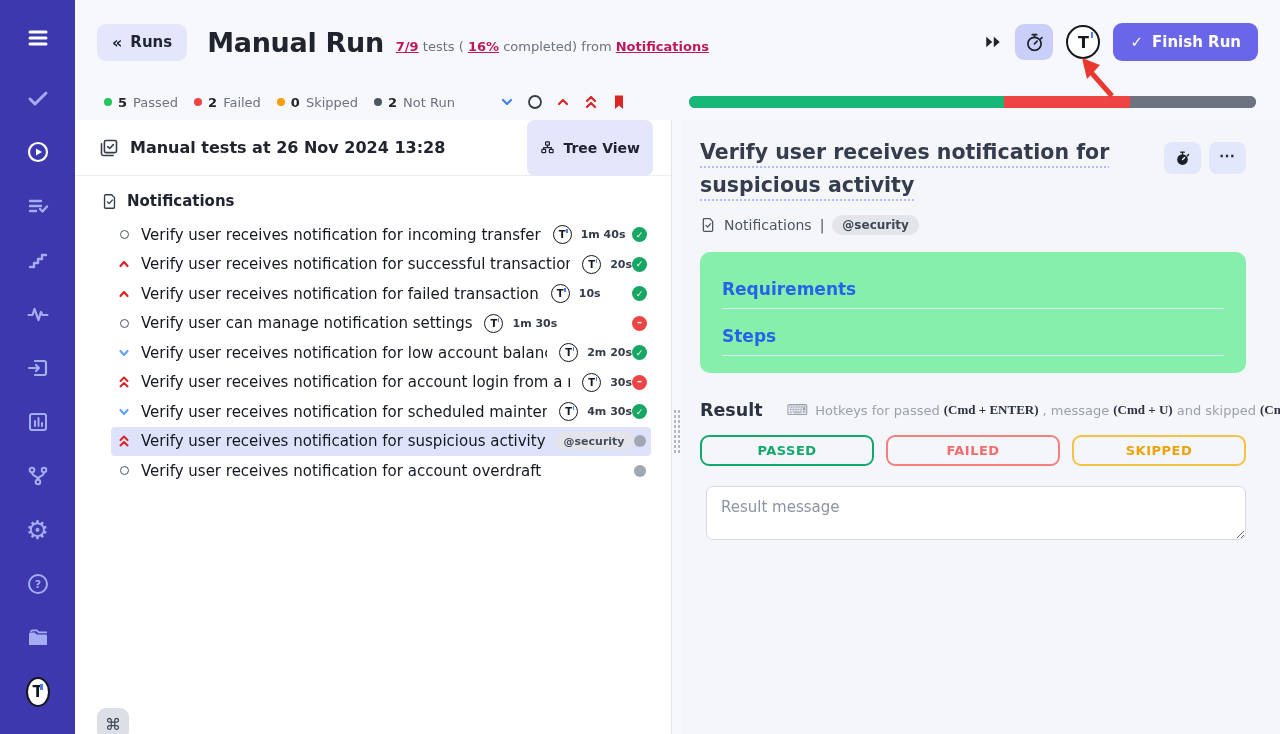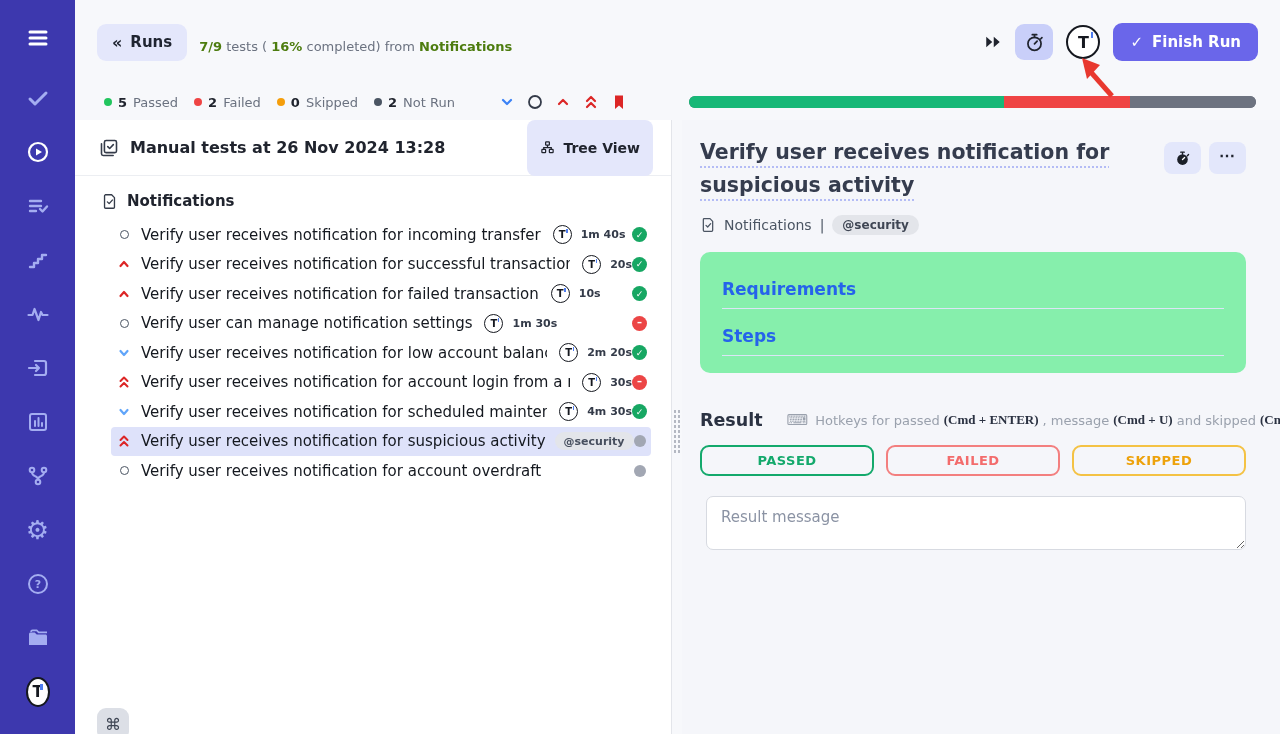--- a/index.html
+++ b/index.html
@@ -19,21 +19,21 @@
 
   
   .main { position:absolute; left:75px; top:0; width:1205px; height:734px; display:flex; flex-direction:column; }
 
   
   .topbar { height:84px; display:flex; align-items:center; padding:0 22px; position:relative; flex:none; }
   .back-btn { display:flex; align-items:center; gap:8px; background:#e4e7fb; border:none; border-radius:9px; padding:9px 15px; font-family:inherit; font-size:15px; font-weight:600; color:#1f2430; cursor:pointer; }
   .back-btn .chev { font-size:16px; }
   .page-title { font-size:27px; font-weight:800; color:#20242e; margin-left:20px; letter-spacing:-.3px; }
   .subtitle { margin-left:12px; font-size:13px; color:#6b7280; margin-top:8px; }
-  .subtitle b { color:#4d7c0f; }
+  .subtitle b { color:#be185d;text-decoration:underline; }
   .top-right { margin-left:auto; display:flex; align-items:center; gap:13px; }
   .ff-icon { color:#20242e; display:flex; cursor:pointer; }
   .ff-icon svg { width:18px; height:16px; }
   .timer-btn { width:38px; height:36px; background:#c9cff9; border:none; border-radius:9px; display:flex; align-items:center; justify-content:center; color:#20242e; cursor:pointer; }
   .timer-btn svg { width:21px; height:21px; }
   .header-logo { width:34px; height:34px; font-size:16px; cursor:pointer; }
   .finish-btn { display:flex; align-items:center; gap:9px; background:#6a66ea; color:#fff; border:none; border-radius:9px; padding:10px 17px; font-family:inherit; font-size:15px; font-weight:600; cursor:pointer; }
   .annot-arrow { position:absolute; left:1000px; top:53px; width:46px; height:50px; pointer-events:none; z-index:9; }
 
   
@@ -106,21 +106,21 @@
   .dt-meta .doc svg { width:16px; height:16px; }
   .dt-meta .crumb { font-size:14px; color:#4b5563; cursor:pointer; }
   .dt-meta .sep { color:#4b5563; font-size:14px; }
   .dt-meta .pill { background:#e3e5ea; color:#3f4654; border-radius:10px; padding:3px 10px; font-size:12px; font-weight:700; }
 
   .card { background:#86efac; border-radius:10px; margin-top:17px; padding:27px 22px 15px; }
   .section-link { font-size:17px; font-weight:700; color:#2563eb; cursor:pointer; display:inline-block; }
   .section-rule { border:none; border-top:1px solid #dbe5f6; margin:9px 0 17px; }
   .section-rule.last { margin-bottom:2px; }
 
-  .result-head { display:flex; align-items:center; margin-top:37px; }
+  .result-head { display:flex; align-items:center; margin-top:27px; }
   .result-title { font-size:17.5px; font-weight:800; color:#2b3242; }
   .hotkeys { margin-left:24px; display:flex; align-items:center; gap:4px; font-size:13px; color:#9aa1ad; flex-wrap:nowrap; white-space:nowrap; }
   .hotkeys .kbd-icon { font-size:15px; color:#9aa1ad; margin-right:3px; }
   .hotkeys .hk-b { color:#2b3242; font-weight:700;font-family:Liberation Serif, serif; }
 
   .result-btns { display:flex; gap:12px; margin-top:15px; }
   .rbtn { flex:1; height:31px; border-radius:9px; border:2px solid; background:transparent; font-family:inherit; font-size:13px; font-weight:700; letter-spacing:.5px; cursor:pointer; }
 
   .msg-wrap { margin-top:20px;padding-left:6px; }
   .msg-input { width:100%; height:54px; border:1px solid #d7dae1; border-radius:7px; background:#fff; resize:vertical; font-family:inherit; font-size:15px; color:#2b3242; padding:11px 14px; outline:none; }
@@ -204,20 +204,21 @@
   </div>
 </nav>
 
 <div class="main">
 
   <header class="topbar">
     <button class="back-btn">
       <span class="chev">«</span>
       <span>Runs</span>
     </button>
+    <h1 class="page-title">Manual Run</h1>
     <div class="subtitle"><b>7/9</b><span> tests ( </span><b>16%</b><span> completed) from </span><b>Notifications</b></div>
 
     <div class="top-right">
       <span class="ff-icon">
         <svg viewBox="0 0 24 20" fill="currentColor">
             <path d="M3 3l8 7-8 7zM13 3l8 7-8 7z"></path>
           </svg>
       </span>
       <button class="timer-btn">
         <svg viewBox="0 0 24 24" fill="none" stroke="currentColor" stroke-width="2" stroke-linecap="round">

